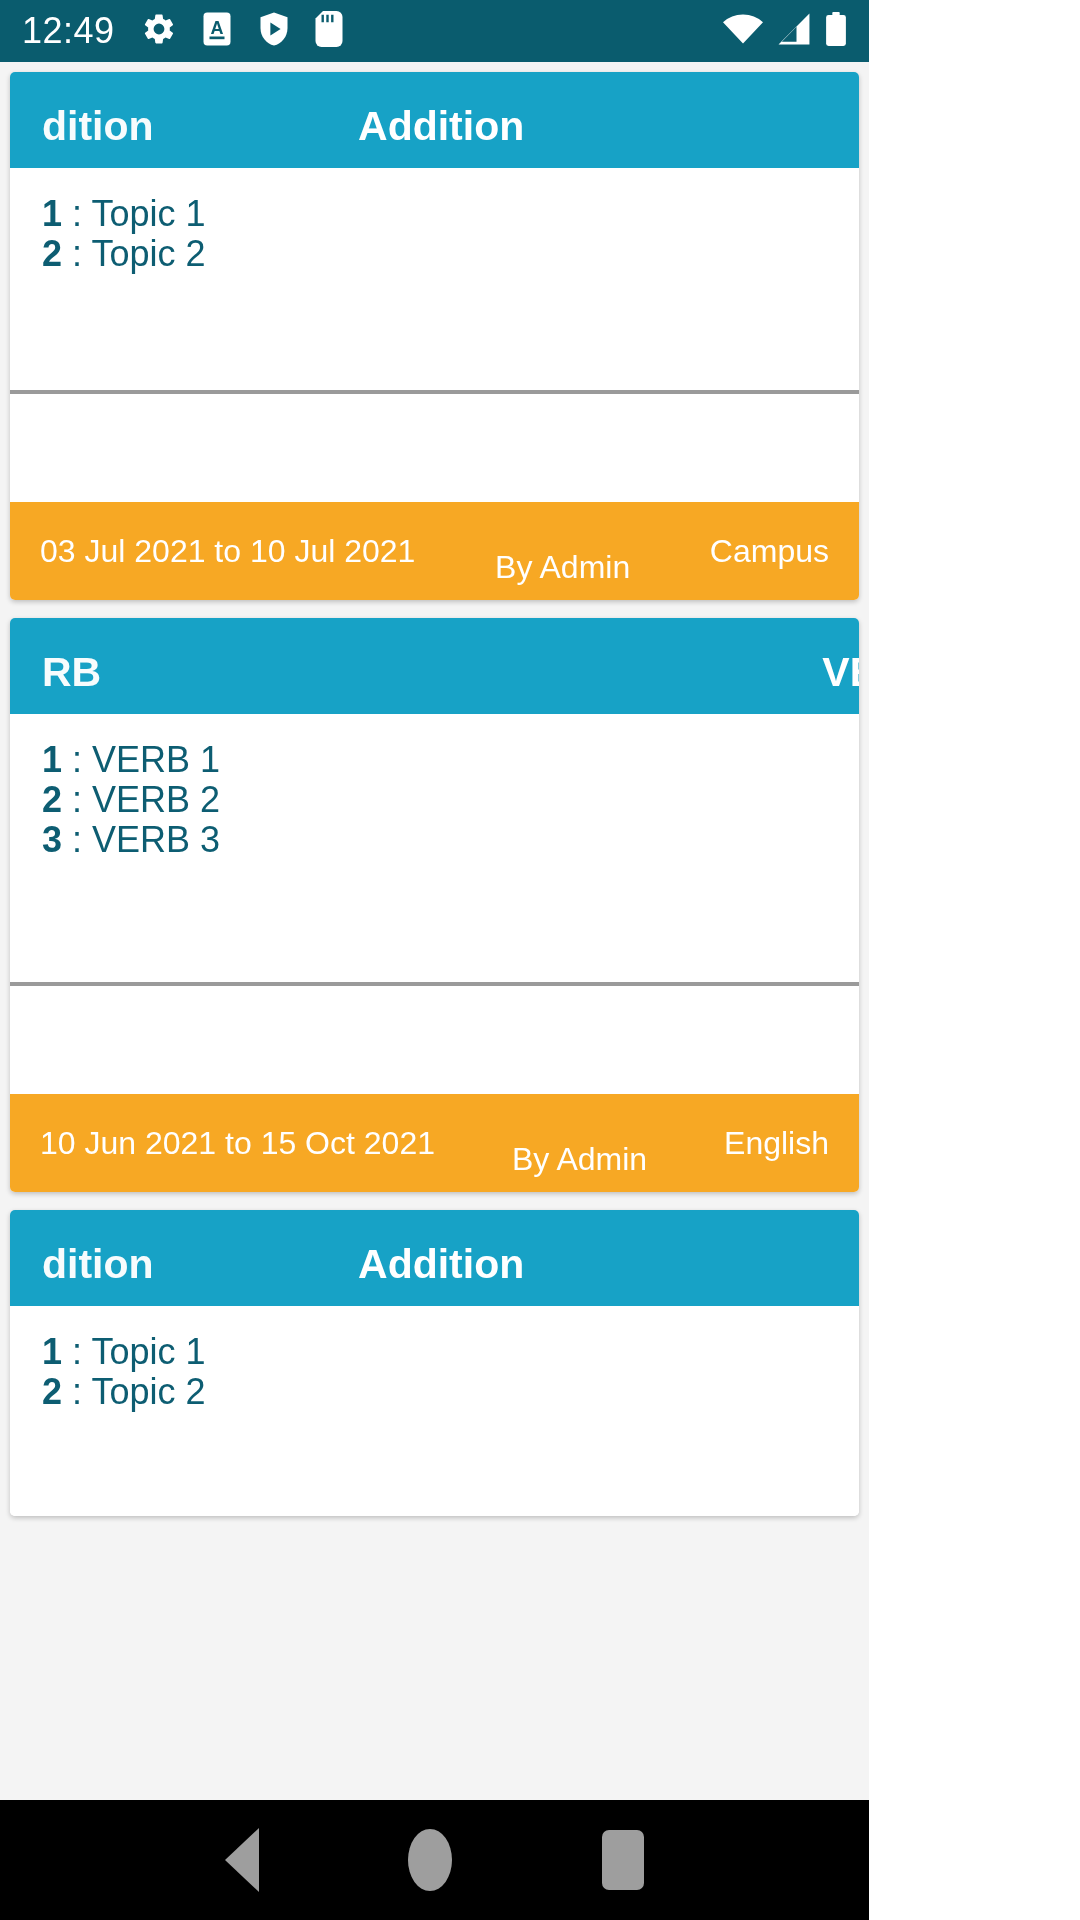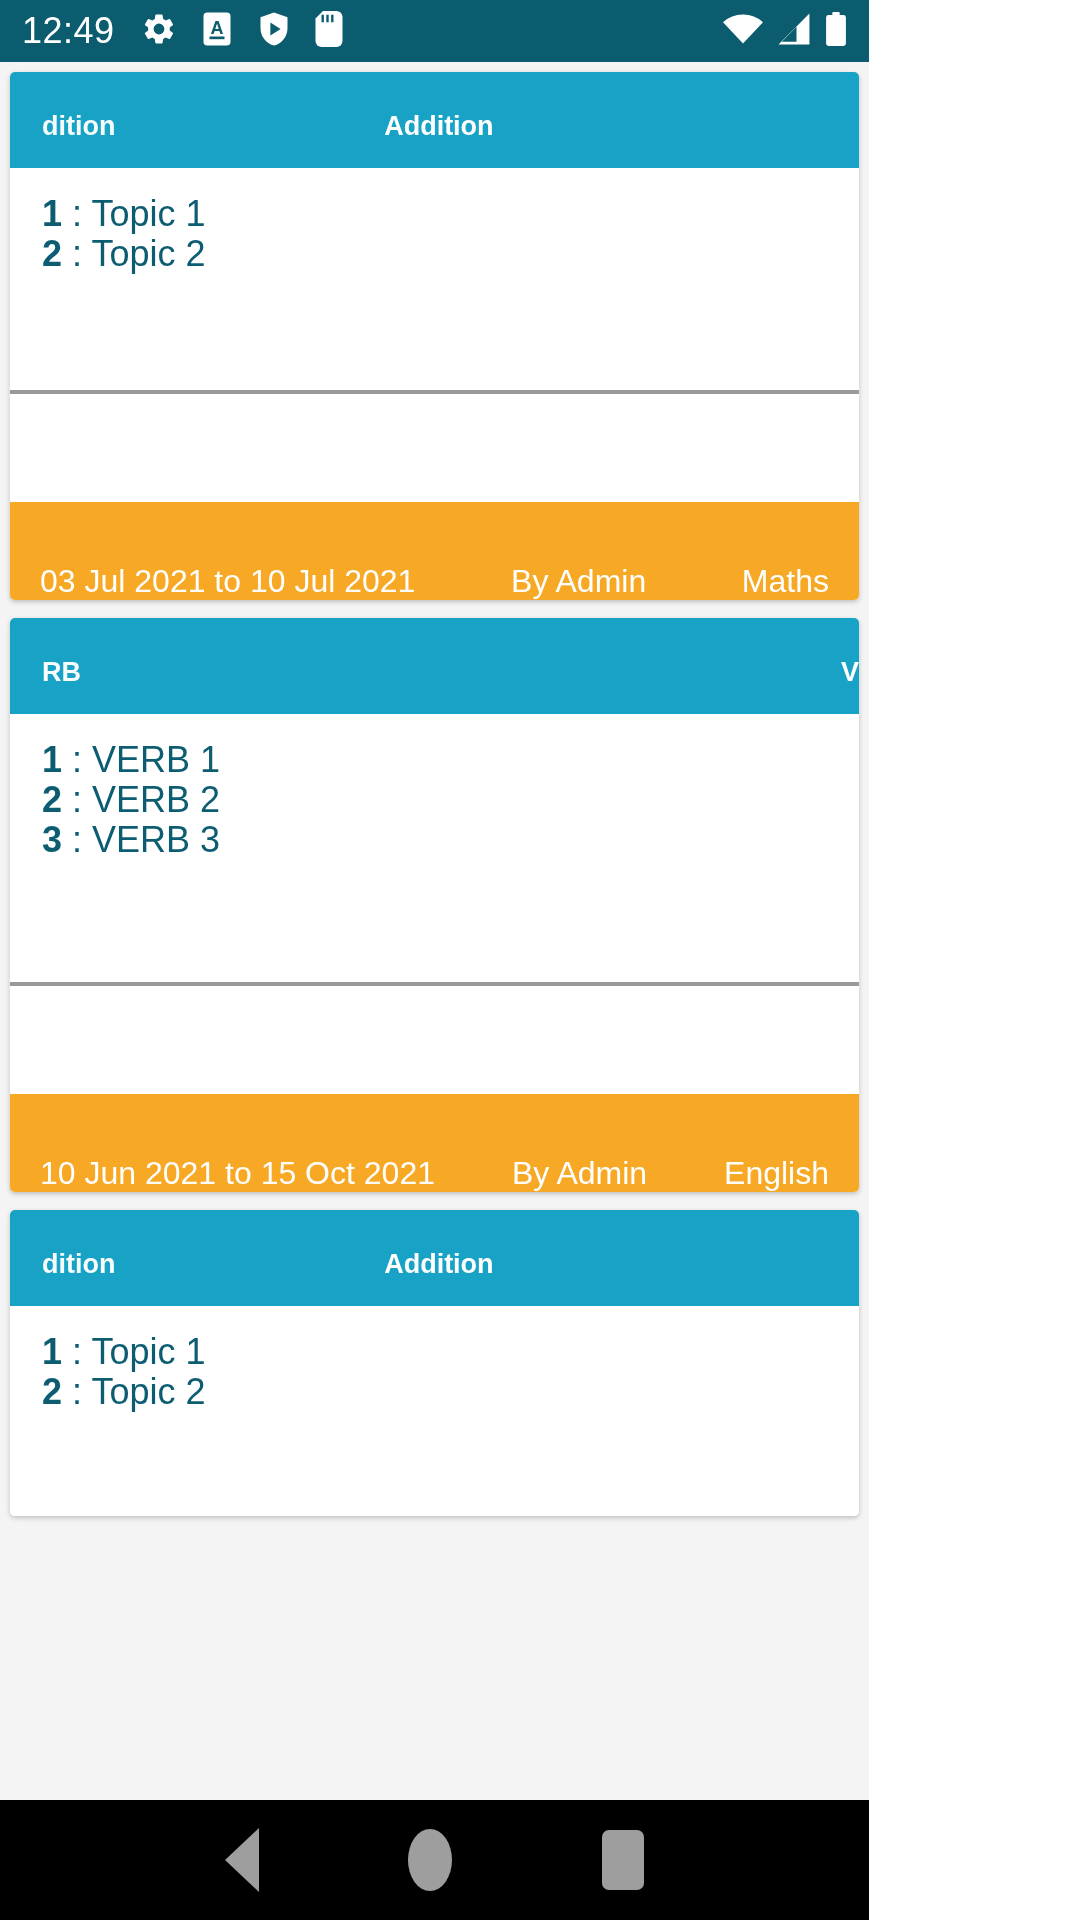--- a/index.html
+++ b/index.html
@@ -73,21 +73,21 @@
     height:96px;
     position:relative;
     overflow:hidden;
     display:flex; align-items:center;
   }
   .marquee {
     position:absolute; top:12px; bottom:0;
     display:flex; align-items:center;
     white-space:nowrap;
     color:#ffffff;
-    font-size:27px; font-weight:bold;
+    font-size:41px; font-weight:bold;
   }
   .marquee.m-left  { left:32px; }
   .marquee.m-mid   { left:50%; transform:translateX(-46%); }
   .marquee.m-right { right:-18px; }
   .m-left  { color:rgba(255,255,255,0.97); }
 
   .card-body {
     background:#ffffff;
     padding:26px 32px 12px 32px;
     position:relative;
@@ -103,21 +103,21 @@
   .topic-row .txt { font-weight:400; }
   .divider {
     height:4px; background:#9a9a9a;
     margin:0;
   }
   .sub-blank { background:#ffffff; }
 
   .card-footer {
     background:#f7a824;
     height:98px;
-    display:flex; align-items:flex-end;
+    display:flex; align-items:center;
     padding:0 30px;
     color:#ffffff;
     font-size:32px;
   }
   .ft-left  { flex:0 0 auto; }
   .ft-mid   { flex:1 1 auto; text-align:center;margin-top:32px; }
   .ft-right { flex:0 0 auto; }
 
   
   .card-1 .card-body { height:222px; }
@@ -225,21 +225,21 @@
           <span class="idx">2</span>
           <span class="sep">:</span>
           <span class="txt">Topic 2</span>
         </div>
       </div>
       <div class="divider"></div>
       <div class="sub-blank"></div>
       <div class="card-footer">
         <span class="ft-left">03 Jul 2021 to 10 Jul 2021</span>
         <span class="ft-mid">By Admin</span>
-        <span class="ft-right">Maths</span>
+        <span class="ft-right">Campus</span>
       </div>
     </div>
 
     <div class="card card-2">
       <div class="card-header">
         <span class="marquee m-left">RB</span>
         <span class="marquee m-right">VE</span>
       </div>
       <div class="card-body">
         <div class="topic-row">

